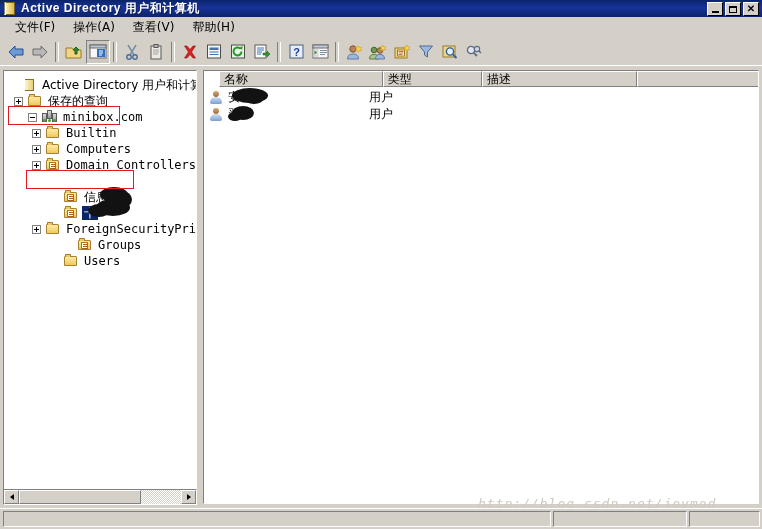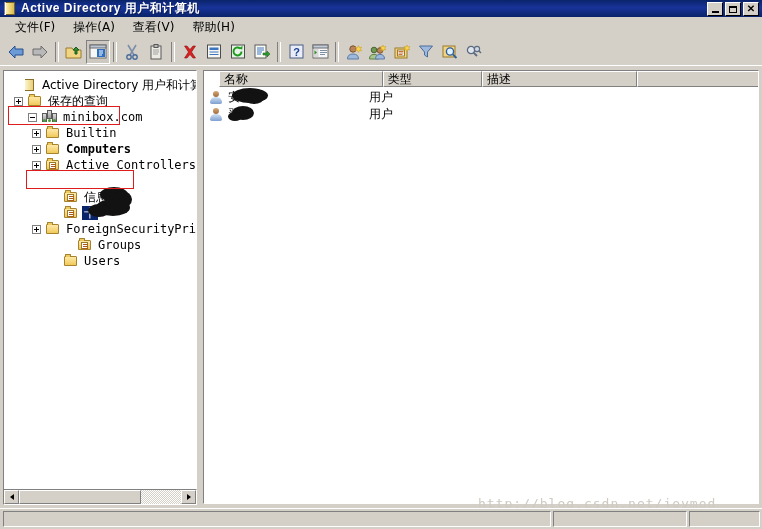--- a/index.html
+++ b/index.html
@@ -160,21 +160,21 @@
     border-top:1px solid #fff;box-sizing:border-box;display:flex;align-items:stretch;padding:2px 2px 2px 3px;gap:2px;}
   .sp{background:#d4d0c8;border:1px solid;border-color:#808080 #fff #fff #808080;box-sizing:border-box;}
   .sp1{flex:0 0 548px;}
   .sp2{flex:0 0 134px;}
   .sp3{flex:1 1 auto;}
 
   
   .watermark{
     position:absolute;left:478px;top:496px;font-size:13px;color:#cfcac2;
     font-family:"DejaVu Sans Mono","Liberation Mono",monospace;letter-spacing:1px;
-    white-space:nowrap;pointer-events:none;user-select:none;
+    white-space:nowrap;pointer-events:none;user-select:none;font-style:italic;
   }
 </style>
 </head>
 <body>
 
 <div class="app">
 
   <div class="titlebar">
     <div class="title-icon">
       <div class="bk"></div>
@@ -385,41 +385,41 @@
         <div class="expander">
             <i class="h"></i>
             <i class="v"></i>
           </div>
         <div class="ico">
             <div class="fold"></div>
           </div>
         <div class="tlabel">Builtin</div>
       </div>
 
-      <div class="tnode" style="left:28px;top:70px;font-weight:bold;">
+      <div class="tnode" style="left:28px;top:70px;">
         <div class="expander">
             <i class="h"></i>
             <i class="v"></i>
           </div>
         <div class="ico">
             <div class="fold"></div>
           </div>
         <div class="tlabel">Computers</div>
       </div>
 
       <div class="tnode" style="left:28px;top:86px;">
         <div class="expander">
             <i class="h"></i>
             <i class="v"></i>
           </div>
         <div class="ico ou">
             <div class="fold"></div>
             <div class="inner"></div>
           </div>
-        <div class="tlabel">Active Controllers</div>
+        <div class="tlabel">Domain Controllers</div>
       </div>
 
 
       <div class="tnode" style="left:46px;top:118px;">
         <div class="expander hidden"></div>
         <div class="ico ou">
             <div class="fold"></div>
             <div class="inner"></div>
           </div>
         <div class="tlabel cjk">信息</div>

